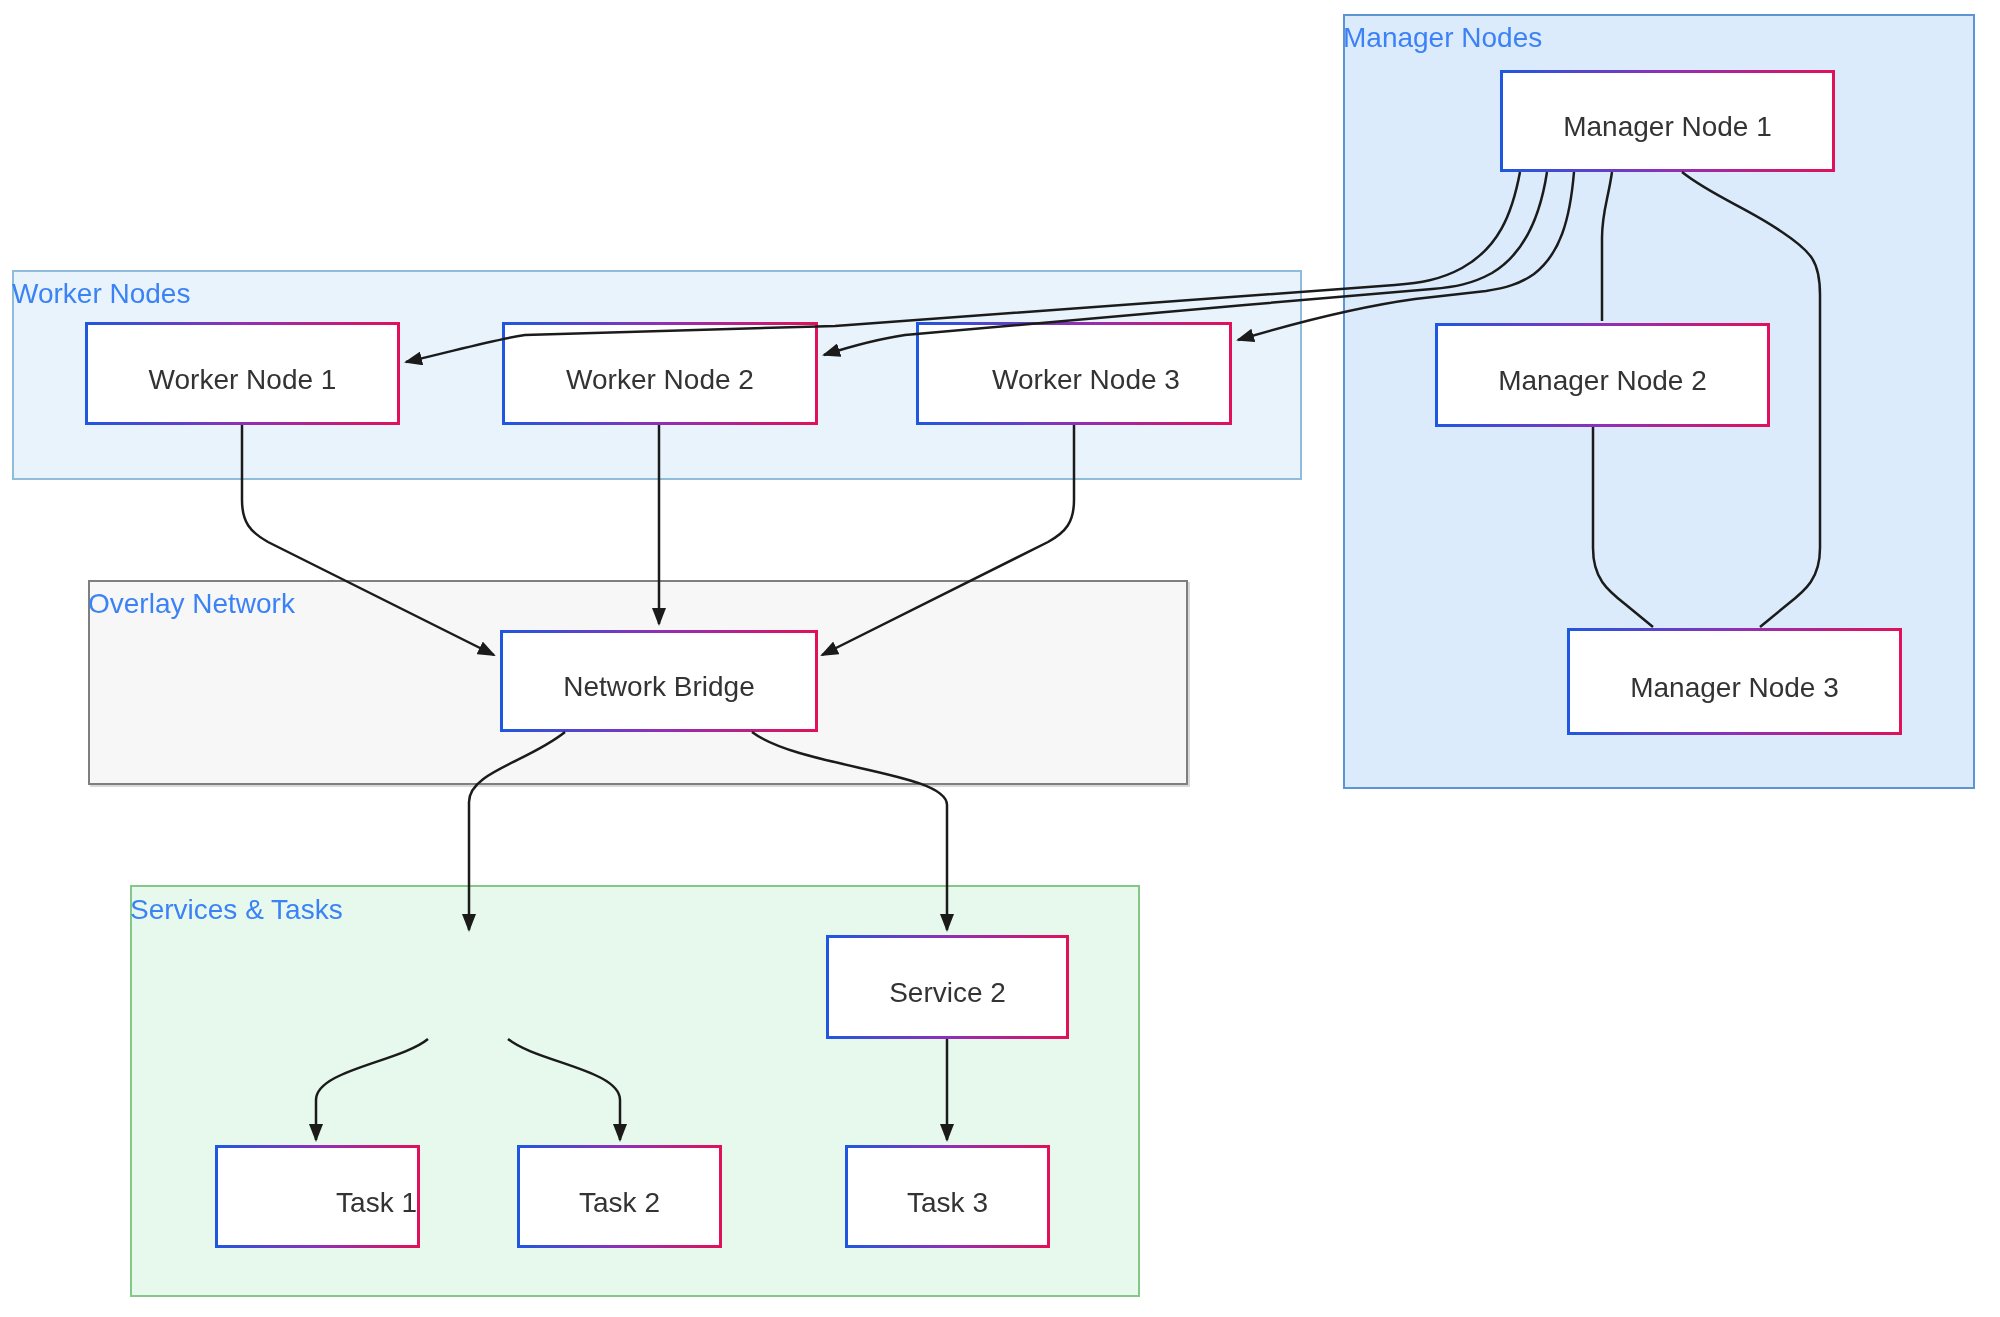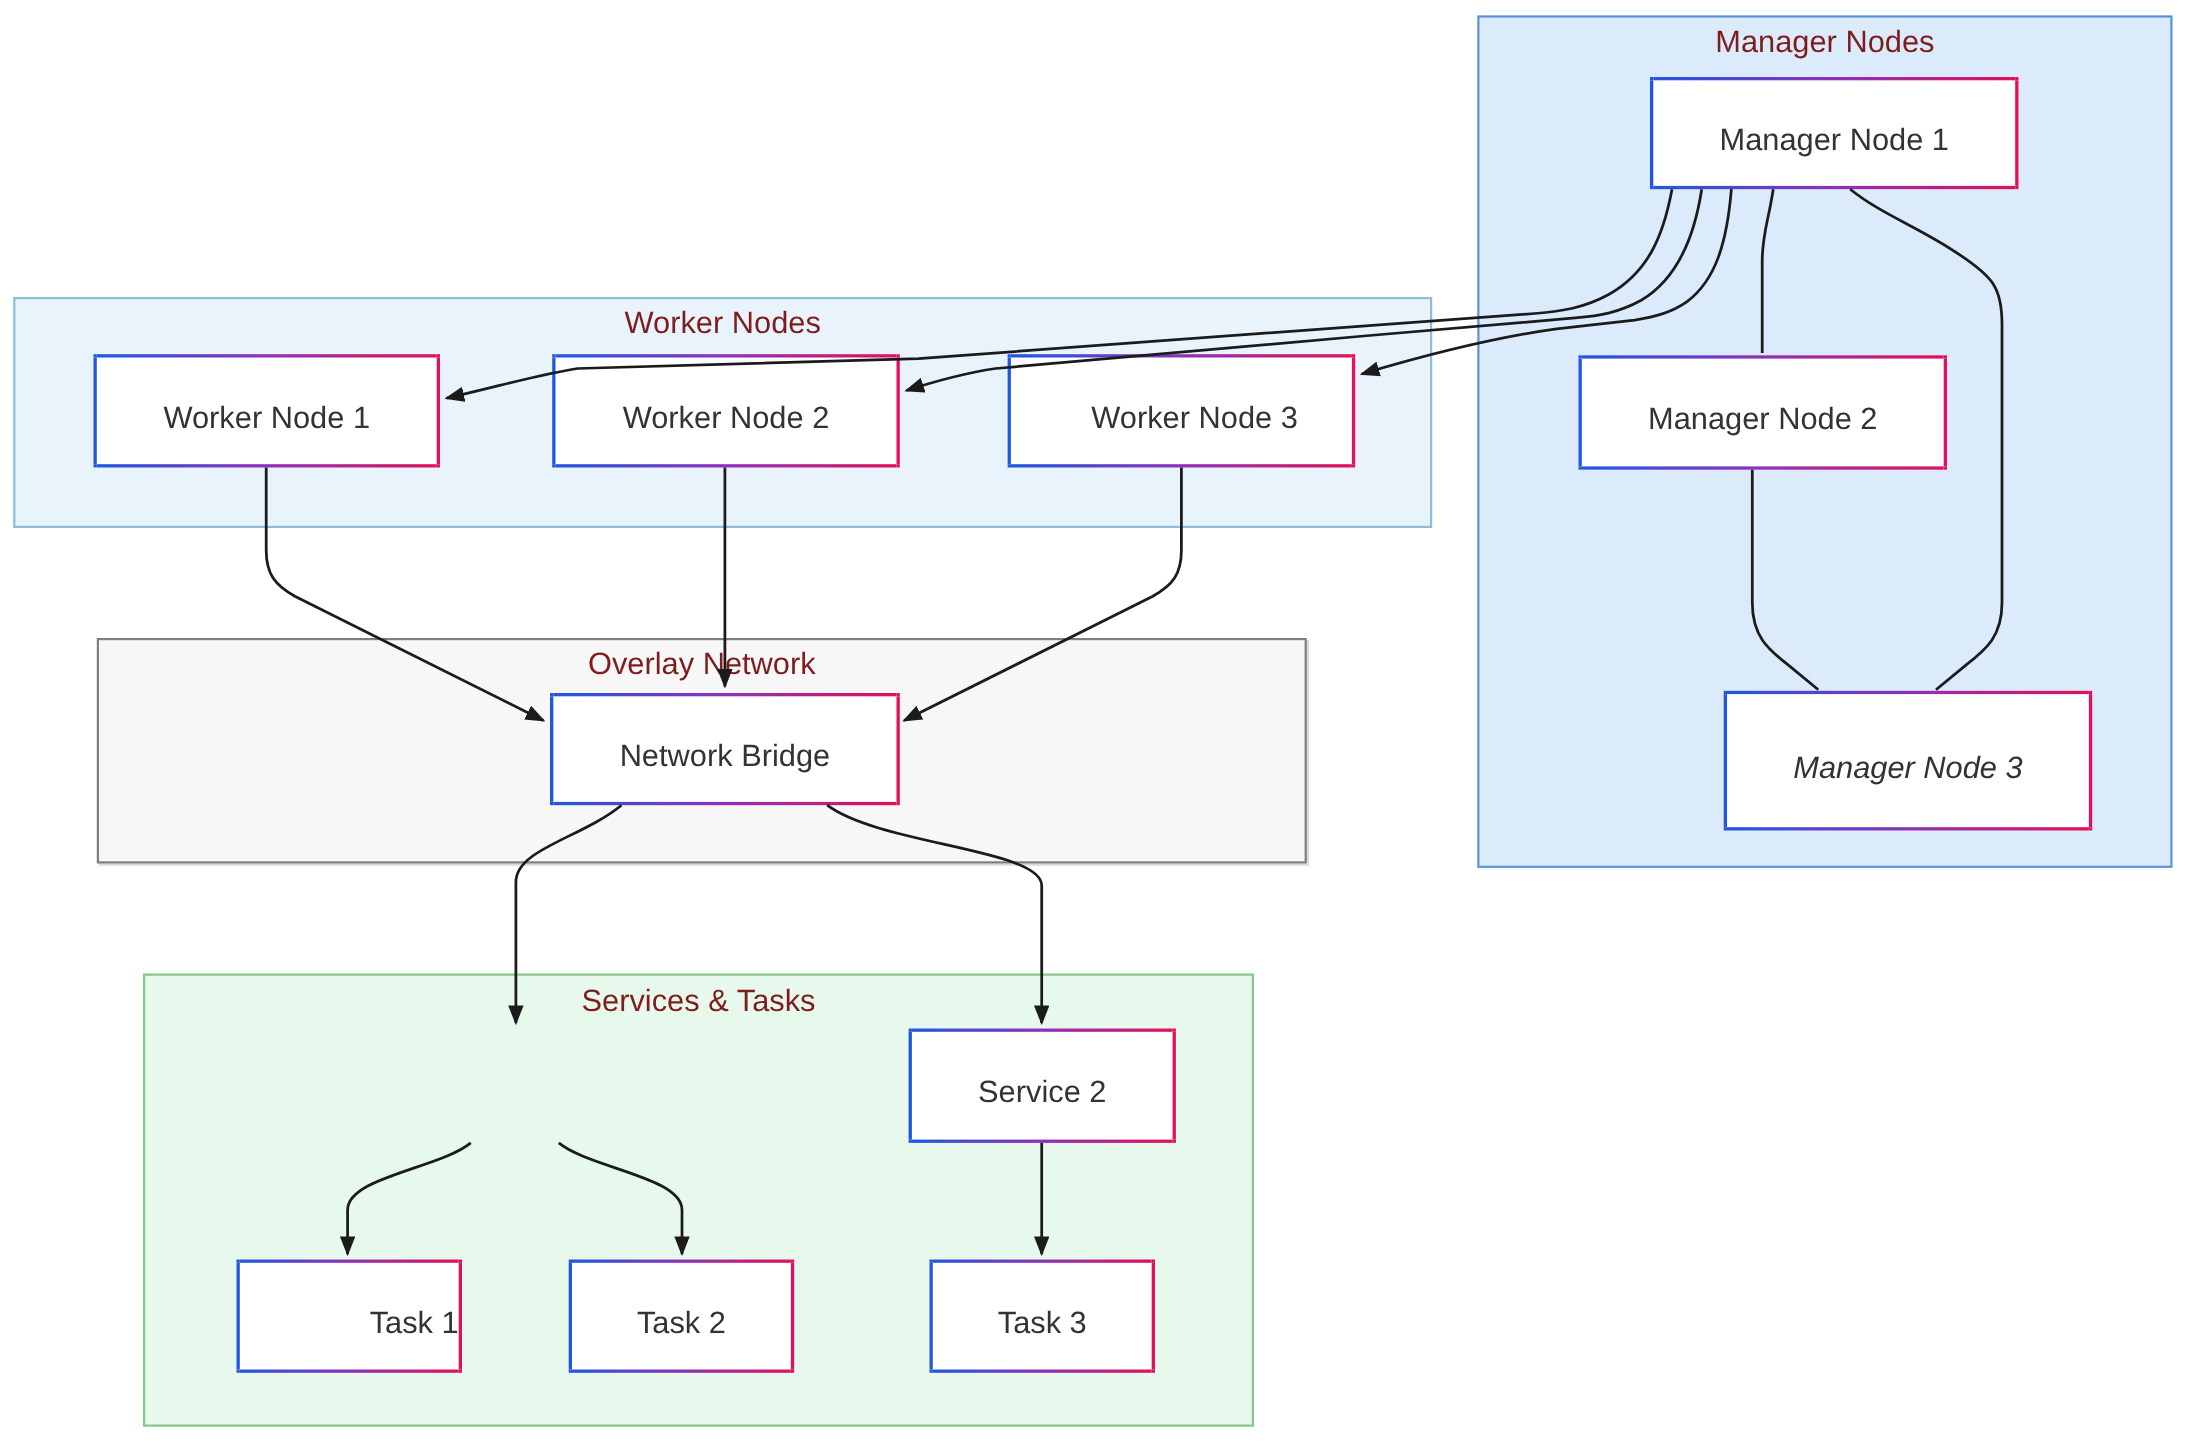--- a/index.html
+++ b/index.html
@@ -2,22 +2,22 @@
 <html><head>
 <meta charset="utf-8">
 <style>
   html,body{margin:0;padding:0;background:#ffffff;}
   .canvas{
     position:relative;width:2000px;height:1317px;background:#ffffff;overflow:hidden;
     font-family:"Liberation Sans", sans-serif;
   }
   .cluster{position:absolute;box-sizing:border-box;border:2px solid;z-index:1;}
   .cluster-title{
-    position:absolute;top:8px;left:0;width:100%;text-align:center;
-    font-size:28px;color:#7f1d1d;z-index:2;
+    position:absolute;top:8px;left:0;width:100%;
+    font-size:28px;color:#3b82f6;z-index:2;
   }
   .cluster.manager{background:#dcebfc;border-color:#5d94d4;}
   .cluster.worker{background:#e8f3fb;border-color:#8fbcdb;}
   .cluster.overlay{background:#f7f7f7;border-color:#7f7f7f;box-shadow:2px 2px 0 rgba(0,0,0,0.15);}
   .cluster.services{background:#e7f9ec;border-color:#85c788;}
   .node{
     position:absolute;box-sizing:border-box;background:#ffffff;
     border:3px solid transparent;
     border-image:linear-gradient(90deg,#2057e0 0%,#8e30b8 50%,#e0115a 100%) 1;
     display:flex;align-items:center;justify-content:center;
@@ -43,21 +43,21 @@
 
   <div class="cluster services" style="left:130px;top:885px;width:1010px;height:412px;"></div>
   <div class="cluster-title" style="left:130px;top:894px;width:1010px;">Services &amp; Tasks</div>
 
   <div class="node" style="left:1500px;top:70px;width:335px;height:102px;">
     <span class="node-label">Manager Node 1</span>
   </div>
   <div class="node" style="left:1435px;top:323px;width:335px;height:104px;">
     <span class="node-label">Manager Node 2</span>
   </div>
-  <div class="node" style="left:1567px;top:628px;width:335px;height:127px;font-style:italic;">
+  <div class="node" style="left:1567px;top:628px;width:335px;height:107px;">
     <span class="node-label">Manager Node 3</span>
   </div>
 
   <div class="node" style="left:85px;top:322px;width:315px;height:103px;">
     <span class="node-label">Worker Node 1</span>
   </div>
   <div class="node" style="left:502px;top:322px;width:316px;height:103px;">
     <span class="node-label">Worker Node 2</span>
   </div>
   <div class="node" style="left:916px;top:322px;width:316px;height:103px;padding-left:24px;">

